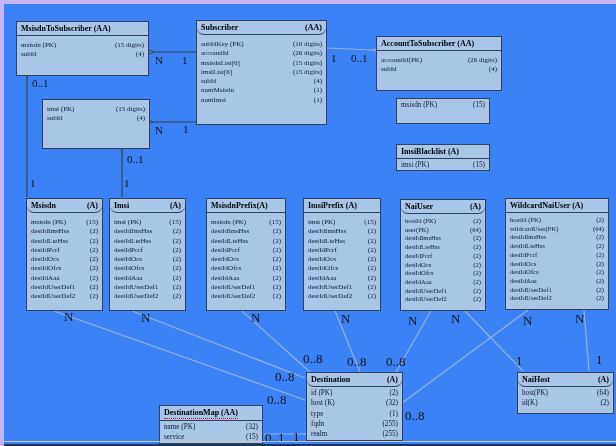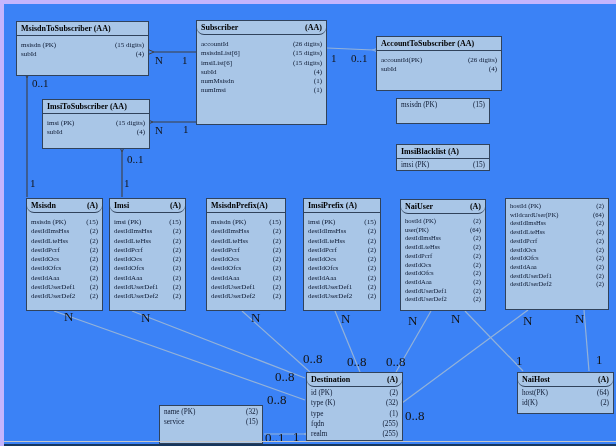--- a/index.html
+++ b/index.html
@@ -85,20 +85,24 @@
         </div>
       </div>
     </div>
   <div class="entity ta-col" style="left:192px;top:16px;width:131px;height:105px">
       <div class="ehead spread">
         <span>Subscriber</span>
         <span>(AA)</span>
       </div>
       <div class="fields">
         <div class="frow">
+          <span class="fname">subIdKey (PK)</span>
+          <span class="fsize">(10 digits)</span>
+        </div>
+        <div class="frow">
           <span class="fname">accountId</span>
           <span class="fsize">(26 digits)</span>
         </div>
         <div class="frow">
           <span class="fname">msisdnList[6]</span>
           <span class="fsize">(15 digits)</span>
         </div>
         <div class="frow">
           <span class="fname">imsiList[6]</span>
           <span class="fsize">(15 digits)</span>
@@ -145,23 +149,20 @@
         <span>ImsiBlacklist (A)</span>
       </div>
       <div class="fields">
         <div class="frow">
           <span class="fname">imsi (PK)</span>
           <span class="fsize">(15)</span>
         </div>
       </div>
     </div>
   <div class="entity ta-col" style="left:38px;top:95px;width:108px;height:50px">
-      <div class="ehead">
-        <span>ImsiToSubscriber (AA)</span>
-      </div>
       <div class="fields">
         <div class="frow">
           <span class="fname">imsi (PK)</span>
           <span class="fsize">(15 digits)</span>
         </div>
         <div class="frow">
           <span class="fname">subId</span>
           <span class="fsize">(4)</span>
         </div>
       </div>
@@ -383,20 +384,23 @@
           <span class="fname">destIdUserDef1</span>
           <span class="fsize">(2)</span>
         </div>
         <div class="frow">
           <span class="fname">destIdUserDef2</span>
           <span class="fsize">(2)</span>
         </div>
       </div>
     </div>
   <div class="entity dense" style="left:501px;top:194px;width:104px;height:112px">
+      <div class="ehead">
+        <span>WildcardNaiUser (A)</span>
+      </div>
       <div class="fields">
         <div class="frow">
           <span class="fname">hostId (PK)</span>
           <span class="fsize">(2)</span>
         </div>
         <div class="frow">
           <span class="fname">wildcardUser(PK)</span>
           <span class="fsize">(64)</span>
         </div>
         <div class="frow">
@@ -438,38 +442,41 @@
       <div class="ehead spread">
         <span>Destination</span>
         <span>(A)</span>
       </div>
       <div class="fields">
         <div class="frow">
           <span class="fname">id (PK)</span>
           <span class="fsize">(2)</span>
         </div>
         <div class="frow">
-          <span class="fname">type (K)</span>
+          <span class="fname">host (K)</span>
           <span class="fsize">(32)</span>
         </div>
         <div class="frow">
           <span class="fname">type</span>
           <span class="fsize">(1)</span>
         </div>
         <div class="frow">
           <span class="fname">fqdn</span>
           <span class="fsize">(255)</span>
         </div>
         <div class="frow">
           <span class="fname">realm</span>
           <span class="fsize">(255)</span>
         </div>
       </div>
     </div>
   <div class="entity ta-col compact misspell" style="left:155px;top:401px;width:104px;height:39px">
+      <div class="ehead">
+        <span>DestinationMap (AA)</span>
+      </div>
       <div class="fields">
         <div class="frow">
           <span class="fname">name (PK)</span>
           <span class="fsize">(32)</span>
         </div>
         <div class="frow">
           <span class="fname">service</span>
           <span class="fsize">(15)</span>
         </div>
       </div>

